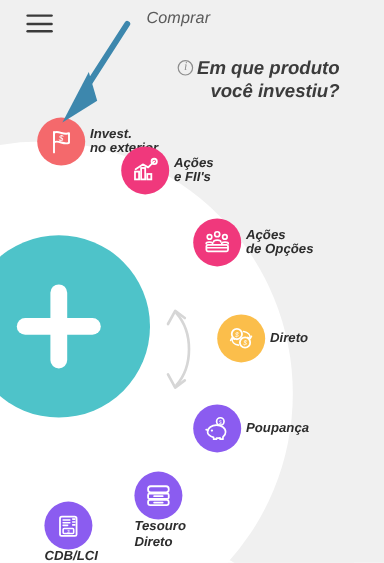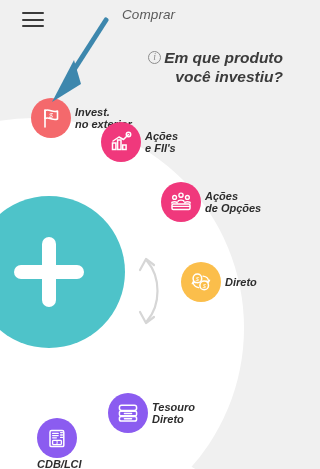--- a/index.html
+++ b/index.html
@@ -302,22 +302,38 @@
         <path d="M9.7 17.6 C5.8 17.1, 4.2 14.5, 4.4 12.3" fill="none" stroke="#fff" stroke-width="1.3" stroke-linecap="round"></path>
         <polyline points="6.4,12.7 4.3,11.6 3.2,13.7" fill="none" stroke="#fff" stroke-width="1.3" stroke-linecap="round" stroke-linejoin="round"></polyline>
       </svg>
     </div>
     <div class="cat-label">
       <span>Direto</span>
       <span class="l2"></span>
     </div>
   </div>
 
-
-  <div class="cat" style="left:108px; top:393px;">
+  <div class="cat" style="left:161px; top:337px;">
+    <div class="cat-badge" style="width:40px;height:40px;background:#8b5cf0;">
+      <svg class="cat-svg" width="24" height="24" viewBox="0 0 24 24">
+        <circle cx="14.6" cy="6.2" r="3.1" fill="none" stroke="#fff" stroke-width="1.4"></circle>
+        <text x="14.6" y="8.1" font-family="Liberation Sans, sans-serif" font-size="4.4" fill="#fff" text-anchor="middle">$</text>
+        <path d="M4 15.2 C4 11.4, 7.6 9.3, 11.4 9.3 C15.4 9.3, 19 11.4, 19 15 C19 16.7, 18.1 18.2, 16.8 19.2 L16.8 21 L14.4 21 L14.4 19.9 C13.5 20.1, 12.4 20.2, 11.4 20.1 L11.4 21 L9 21 L9 19.5 C6 18.5, 4 17, 4 15.2 Z" fill="none" stroke="#fff" stroke-width="1.4" stroke-linejoin="round"></path>
+        <circle cx="7.6" cy="13.8" r="0.95" fill="#fff"></circle>
+        <path d="M2.8 13 L4.4 13.6" stroke="#fff" stroke-width="1.4" stroke-linecap="round"></path>
+        <path d="M10.2 9.5 L13.4 9.5" stroke="#fff" stroke-width="1.2" stroke-linecap="round"></path>
+      </svg>
+    </div>
+    <div class="cat-label">
+      <span>Poupança</span>
+      <span class="l2"></span>
+    </div>
+  </div>
+
+  <div class="cat" style="left:108px; top:393px;flex-direction:column;">
     <div class="cat-badge" style="width:40px;height:40px;background:#8b5cf0;">
       <svg class="cat-svg" width="24" height="24" viewBox="0 0 24 24">
         <rect x="3.4" y="4.2" width="17.2" height="5.2" rx="2.2" fill="none" stroke="#fff" stroke-width="1.5"></rect>
         <rect x="3.4" y="10.3" width="17.2" height="4.4" rx="1.2" fill="none" stroke="#fff" stroke-width="1.5"></rect>
         <rect x="3.4" y="15.6" width="17.2" height="4.4" rx="1.8" fill="none" stroke="#fff" stroke-width="1.5"></rect>
         <path d="M8.4 12.5 L15.6 12.5" stroke="#fff" stroke-width="1.4" stroke-linecap="round"></path>
         <path d="M8.4 17.8 L15.6 17.8" stroke="#fff" stroke-width="1.4" stroke-linecap="round"></path>
       </svg>
     </div>
     <div class="cat-label">

